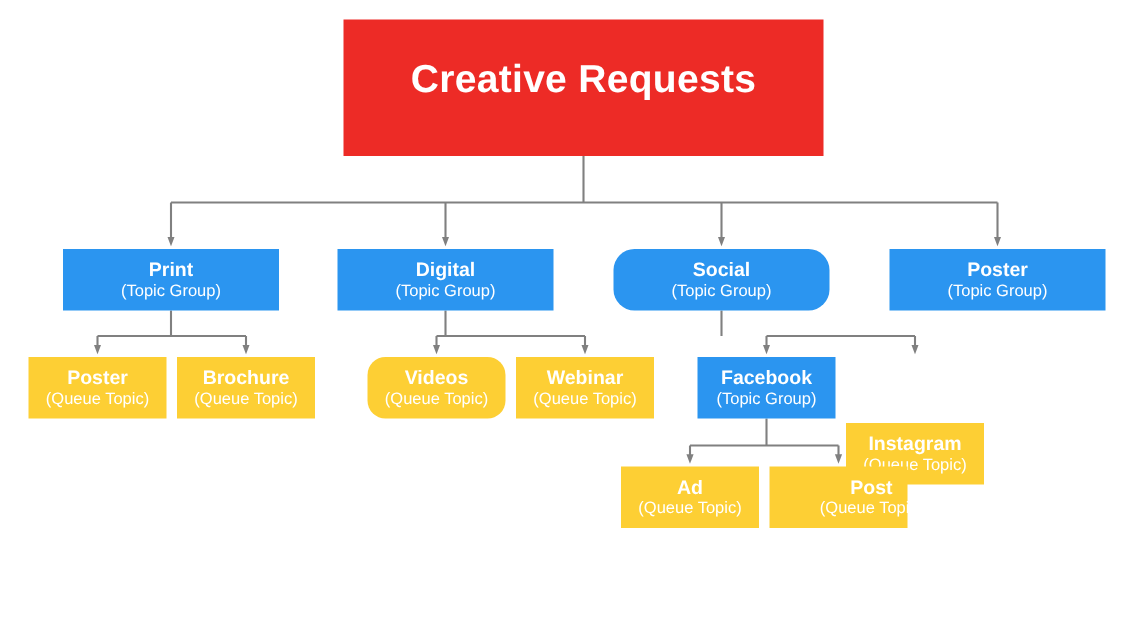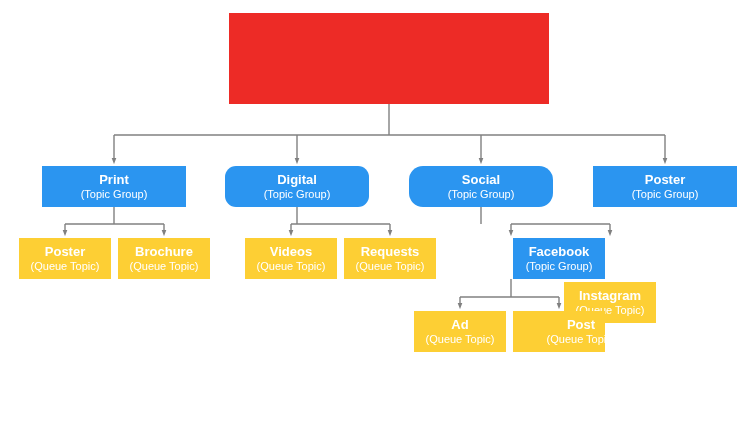--- a/index.html
+++ b/index.html
@@ -48,34 +48,33 @@
     width:92px;height:41px;
     background:#FDCF34;
   }
   .node.topic .title{font-size:13px;margin-bottom:2px;}
   .node.topic .subtitle{font-size:11px;}
 
   
   .node.subgroup{
     width:92px;height:41px;
     background:#2B95F0;
-    margin-left:48px;
   }
   .node.subgroup .title{font-size:13px;margin-bottom:2px;}
   .node.subgroup .subtitle{font-size:11px;}
 
   
   #n-print{left:42px;top:166px;}
-  #n-digital{left:225px;top:166px;border-radius:11px;}
+  #n-digital{left:225px;top:166px;}
   #n-social{left:409px;top:166px;border-radius:14px;}
   #n-other{left:593px;top:166px;}
 
   #n-poster{left:19px;top:238px;}
   #n-brochure{left:118px;top:238px;align-items:center;}
-  #n-videos{left:245px;top:238px;}
+  #n-videos{left:245px;top:238px;border-radius:12px;}
   #n-webinar{left:344px;top:238px;}
   #n-facebook{left:465px;top:238px;}
   #n-instagram{left:564px;top:238px;margin-top:44px;}
 
   #n-ad{left:414px;top:311px;}
   #n-post{left:513px;top:311px;padding-left:44px;}
 </style>
 </head>
 <body>
 
@@ -114,20 +113,21 @@
       <path d="M610,224 L610,233" marker-end="url(#arrow)"></path>
 
       <path d="M511,279 L511,297"></path>
       <path d="M460,297 L559,297"></path>
       <path d="M460,297 L460,306" marker-end="url(#arrow)"></path>
       <path d="M559,297 L559,306" marker-end="url(#arrow)"></path>
     </g>
   </svg>
 
   <div class="node root" id="n-root">
+    <div class="title">Creative Requests</div>
   </div>
 
   <div class="node group" id="n-print">
     <div class="title">Print</div>
     <div class="subtitle">(Topic Group)</div>
   </div>
   <div class="node group" id="n-digital">
     <div class="title">Digital</div>
     <div class="subtitle">(Topic Group)</div>
   </div>
@@ -146,21 +146,21 @@
   </div>
   <div class="node topic" id="n-brochure">
     <div class="title">Brochure</div>
     <div class="subtitle">(Queue Topic)</div>
   </div>
   <div class="node topic" id="n-videos">
     <div class="title">Videos</div>
     <div class="subtitle">(Queue Topic)</div>
   </div>
   <div class="node topic" id="n-webinar">
-    <div class="title">Requests</div>
+    <div class="title">Webinar</div>
     <div class="subtitle">(Queue Topic)</div>
   </div>
   <div class="node subgroup" id="n-facebook">
     <div class="title">Facebook</div>
     <div class="subtitle">(Topic Group)</div>
   </div>
   <div class="node topic" id="n-instagram">
     <div class="title">Instagram</div>
     <div class="subtitle">(Queue Topic)</div>
   </div>

